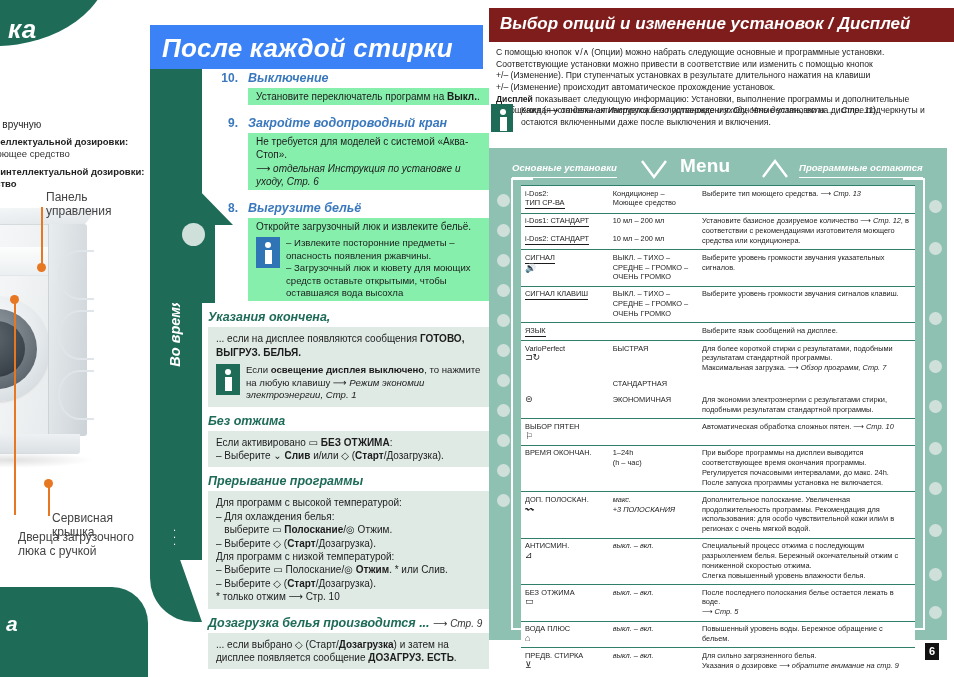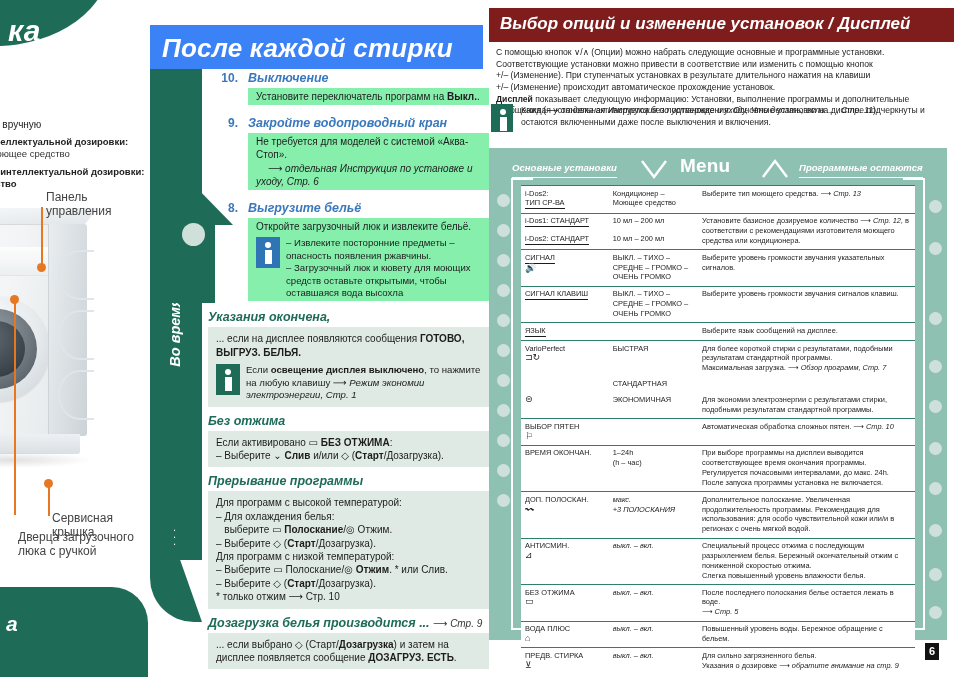--- a/index.html
+++ b/index.html
@@ -12,21 +12,21 @@
   .page{position:absolute;inset:0;}
 
   
   #left-bleed{position:absolute;left:0;top:0;width:150px;height:677px;background:#fff;overflow:hidden;}
   #left-bleed .corner-blob{
     position:absolute;left:-120px;top:-104px;width:230px;height:150px;
     background:#1e6b58;border-radius:0 0 150px 150px/0 0 110px 110px;
   }
   #left-bleed .corner-title{
     position:absolute;left:8px;top:14px;color:#ffffff;font-style:italic;font-weight:bold;
-    font-size:30px;letter-spacing:.3px;
+    font-size:26px;letter-spacing:.3px;
   }
   #left-bleed .frag1{position:absolute;left:-6px;top:119px;font-size:10px;color:#222;}
   #left-bleed .frag2{position:absolute;left:-16px;top:136px;font-size:9.5px;font-weight:bold;color:#222;}
   #left-bleed .frag3{position:absolute;left:-18px;top:148px;font-size:9.5px;color:#333;}
   #left-bleed .frag4{position:absolute;left:-14px;top:166px;font-size:9.5px;font-weight:bold;color:#222;}
   #left-bleed .frag5{position:absolute;left:-16px;top:178px;font-size:9.5px;font-weight:bold;color:#222;}
 
   
   #machine{position:absolute;left:-70px;top:206px;width:180px;height:270px;}
   .m-body{
@@ -118,21 +118,21 @@
   .step-num{
     width:40px;flex:0 0 40px;text-align:right;padding-right:10px;box-sizing:border-box;
     color:#3a78bd;font-weight:bold;font-size:12px;padding-top:2px;
   }
   .step-title{
     flex:1;color:#3a78bd;font-style:italic;font-weight:bold;font-size:12.5px;padding:2px 0 3px 0;
   }
   .blue-box{
     margin:0 0 9px 40px;background:#86efac;padding:2px 8px;font-size:10px;line-height:1.32;color:#1c1c1c;
   }
-  .blue-box .sub{font-style:italic;margin-left:12px;}
+  .blue-box .sub{font-style:italic;}
   .note{display:flex;gap:6px;align-items:flex-start;}
   .ibox{
     flex:0 0 24px;width:24px;height:31px;background:#2f74b5;color:#fff;position:relative;
   }
   .ibox.green{background:#1e6b58;}
   .ibox .dot{position:absolute;left:9px;top:5px;width:6px;height:6px;border-radius:50%;background:#fff;}
   .ibox .stem{position:absolute;left:8.5px;top:13px;width:7px;height:14px;background:#fff;}
   .note-text{font-size:9.6px;line-height:1.3;}
 
   .sec-title{

